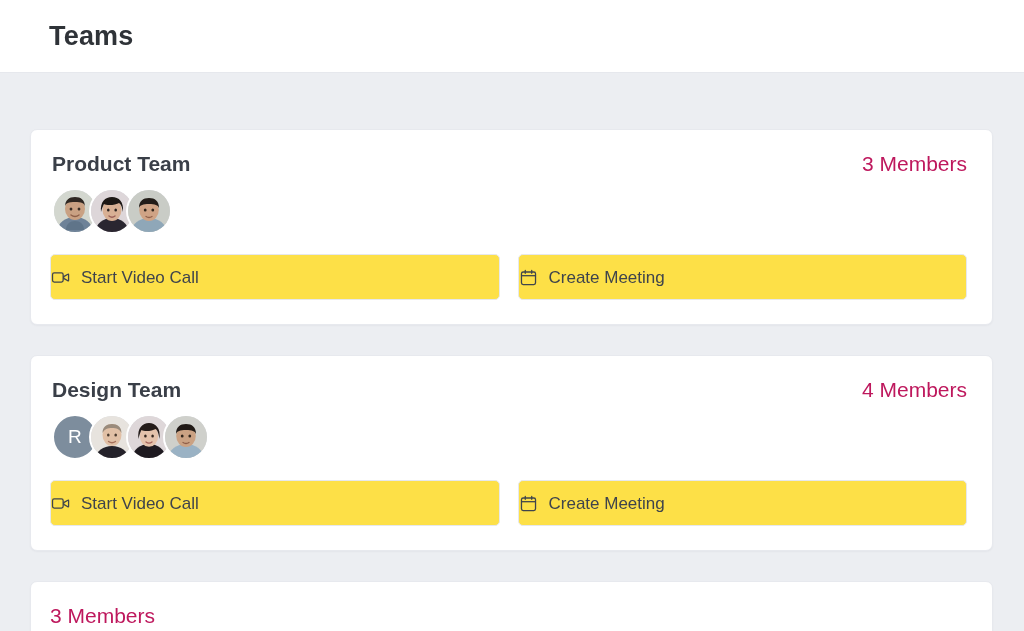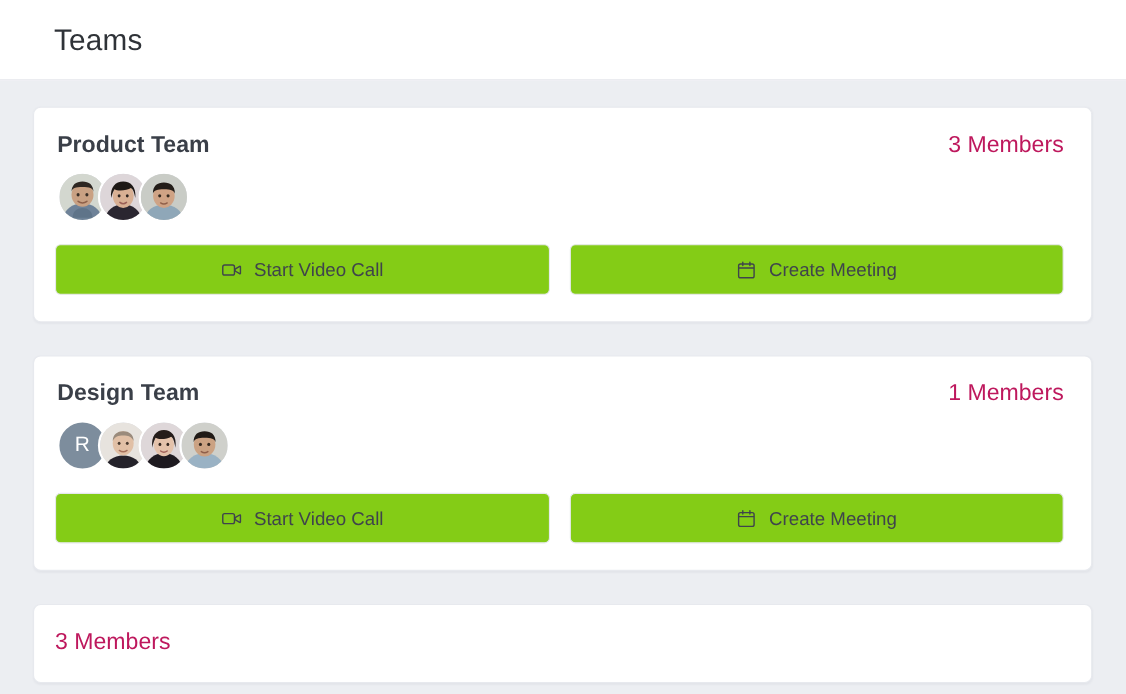--- a/index.html
+++ b/index.html
@@ -31,32 +31,33 @@
     background: #ffffff;
     border-bottom: 1px solid #e6e8ed;
     box-sizing: border-box;
     display: flex;
     align-items: center;
     padding: 0 0 0 49px;
     flex: none;
   }
   .page-title {
     font-size: 27px;
-    font-weight: normal;
+    font-weight: bold;
     color: #2f3338;
     letter-spacing: 0.2px;
     line-height: 1;
   }
 
   
   .content {
     flex: 1;
     overflow: hidden;
     padding: 24px 31px 0 30px;
     box-sizing: border-box;
+    margin-top: 32px;
   }
 
   
   .team-card {
     background: #ffffff;
     border: 1px solid #e7e9ee;
     border-radius: 7px;
     box-shadow: 0 1px 2px rgba(28, 34, 48, 0.04);
     padding: 22px 25px 24px 19px;
     box-sizing: border-box;
@@ -119,26 +120,26 @@
 
   
   .actions {
     display: flex;
     gap: 18px;
     margin-top: 20px;
   }
   .action-btn {
     flex: 1 1 0;
     height: 46px;
-    background: #84cc16;
+    background: #fde047;
     border: 1px solid #e6e8ec;
     border-radius: 5px;
     display: flex;
     align-items: center;
-    justify-content: center;
+    justify-content: flex-start;
     gap: 11px;
     cursor: pointer;
     box-sizing: border-box;
     padding: 0;
   }
   .action-label {
     font-size: 17px;
     color: #3f444c;
     line-height: 1;
   }
@@ -223,21 +224,21 @@
             </svg>
           </span>
           <span class="action-label">Create Meeting</span>
         </button>
       </div>
     </div>
 
     <div class="team-card">
       <div class="card-top">
         <div class="team-name">Design Team</div>
-        <div class="member-count">1 Members</div>
+        <div class="member-count">4 Members</div>
       </div>
 
       <div class="avatar-row">
         <div class="avatar avatar-initial">R</div>
         <div class="avatar">
           <svg viewBox="0 0 42 42" xmlns="http://www.w3.org/2000/svg">
             <rect width="42" height="42" fill="#e7e3de"></rect>
             <ellipse cx="21" cy="42" rx="16" ry="12" fill="#24222a"></ellipse>
             <ellipse cx="21" cy="19" rx="9.5" ry="11" fill="#e1c0a6"></ellipse>
             <path d="M11.5 17c0-6 4-9 9.5-9s9.5 3 9.5 9c-2-4-5-5-9.5-5s-7.5 1-9.5 5z" fill="#9a8b7c"></path>

